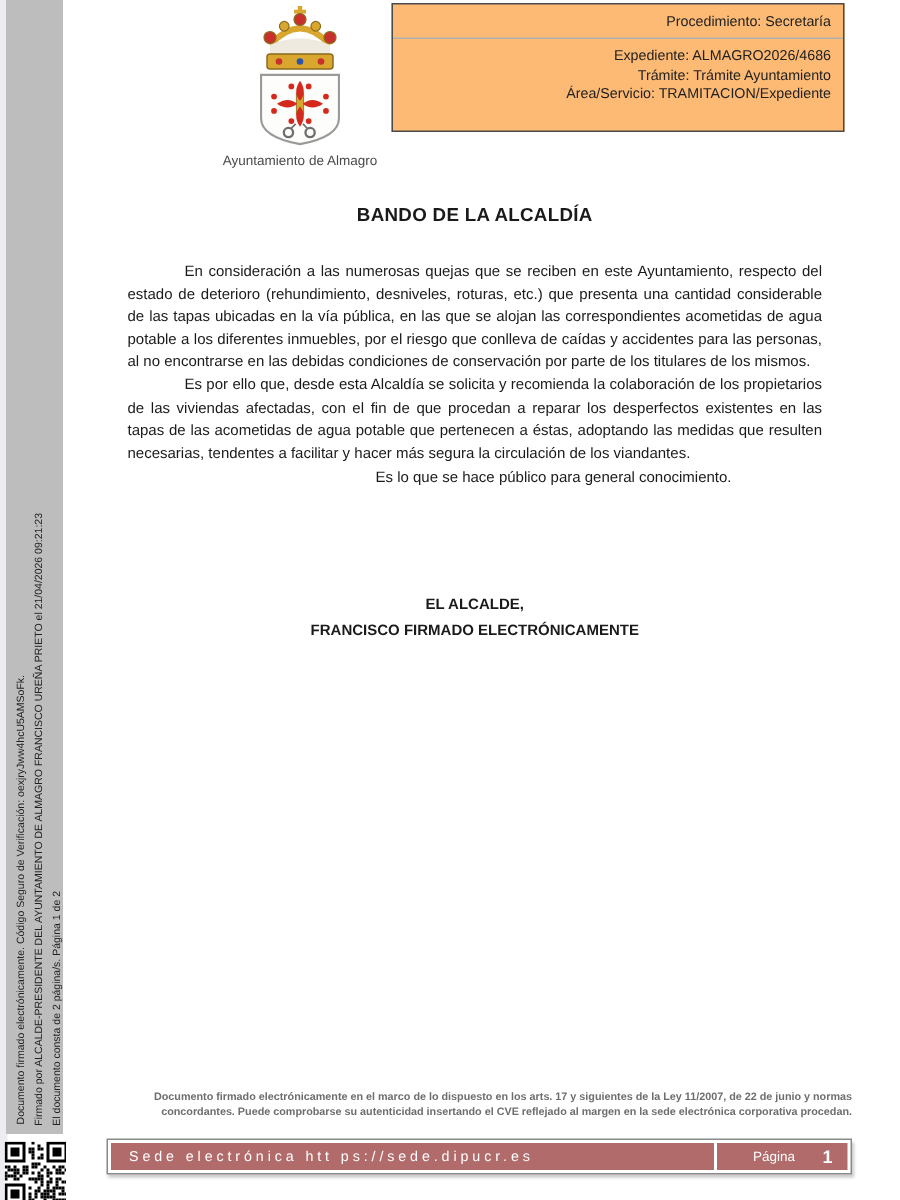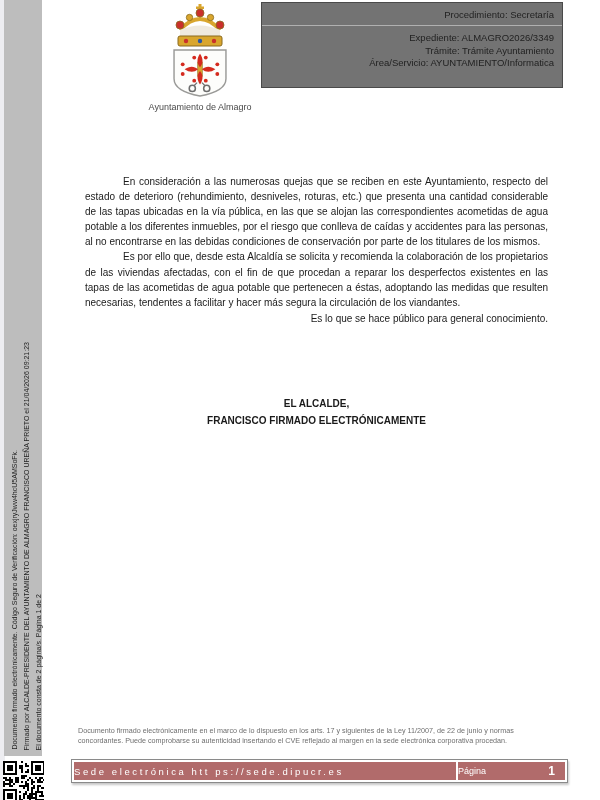--- a/index.html
+++ b/index.html
@@ -29,37 +29,37 @@
               background:#ebebeb; border:1px solid #4a4a4a; font-size:9.5px; color:#222; }
   .head-proc { text-align:right; padding:6px 8px 5px 8px; border-bottom:1px solid #b0b0b0; }
   .head-rows { text-align:right; padding:6px 8px 0 8px; line-height:12.5px; }
 
   
   .doc-title { position:absolute; left:85px; top:136px; width:463px; text-align:center;
                font-weight:bold; font-size:12.5px; letter-spacing:0.2px; }
   .doc-body { position:absolute; left:85px; top:174px; width:463px;
               font-size:10px; line-height:15.1px; text-align:justify; }
   .doc-body p { text-indent:38px; }
-  .doc-closing { margin-top:1px; text-indent:105px; text-align:right; }
+  .doc-closing { margin-top:1px; text-indent:105px; text-align:center; }
   .signature { position:absolute; left:85px; top:396px; width:463px; text-align:center;
                font-weight:bold; font-size:10px; line-height:16.5px; }
 
   
-  .legal { position:absolute; left:78px; top:726px; width:490px; text-align:left;
-           font-size:7.2px; line-height:10px; color:#6e6e6e; }
+  .legal { position:absolute; left:78px; top:726px; width:490px; text-align:right;
+           font-size:7.2px; line-height:10px; color:#6e6e6e;font-weight:bold; }
 
   .bottom-bar { position:absolute; left:71px; top:759px; width:497px; height:24px;
                 border:1px solid #8a8a8a; background:#ffffff; padding:2px;
                 box-shadow:1px 2px 2px rgba(0,0,0,0.22); display:flex; }
   .bar-inner { flex:1; display:flex; align-items:stretch; }
-  .bar-left { flex:1; display:flex; align-items:center; padding-left:0;
+  .bar-left { flex:1; display:flex; align-items:center; padding-left:12px;
               color:#ffffff; font-size:9.5px; letter-spacing:2.6px; }
   .bar-divider { width:2px; background:#ffffff; }
-  .bar-right { width:107px; display:flex; align-items:center; justify-content:space-between;
-               padding:0 10px 0 0; color:#ffffff; }
+  .bar-right { width:87px; display:flex; align-items:center; justify-content:space-between;
+               padding:0 10px 0 24px; color:#ffffff; }
   .bar-page-label { font-size:9px; }
   .bar-page-num { font-size:12px; font-weight:bold; }
 </style>
 </head>
 <body>
 
 <div class="page">
 
   <div class="page-edge"></div>
 
@@ -237,29 +237,30 @@
       </g>
       <g stroke="#6e6e6e" stroke-width="1.6" fill="none">
         <circle cx="22" cy="42" r="3.2"></circle>
         <circle cx="37" cy="42" r="3.2"></circle>
         <path d="M24 39 L27 36 M35 39 L32 36" stroke-width="1.2"></path>
       </g>
     </svg>
     <div class="crest-caption">Ayuntamiento de Almagro</div>
   </div>
 
-  <div class="head-box" style="background: #737373;">
+  <div class="head-box" style="background: #fdba74;">
     <div class="head-proc">Procedimiento: Secretaría</div>
     <div class="head-rows">
-      <div>Expediente: ALMAGRO2026/3349</div>
+      <div>Expediente: ALMAGRO2026/4686</div>
       <div>Trámite: Trámite Ayuntamiento</div>
-      <div>Área/Servicio: AYUNTAMIENTO/Informatica</div>
+      <div>Área/Servicio: TRAMITACION/Expediente</div>
     </div>
   </div>
 
+  <div class="doc-title">BANDO DE LA ALCALDÍA</div>
 
   <div class="doc-body">
     <p>En consideración a las numerosas quejas que se reciben en este Ayuntamiento, respecto del estado de deterioro (rehundimiento, desniveles, roturas, etc.) que presenta una cantidad considerable de las tapas ubicadas en la vía pública, en las que se alojan las correspondientes acometidas de agua potable a los diferentes inmuebles, por el riesgo que conlleva de caídas y accidentes para las personas, al no encontrarse en las debidas condiciones de conservación por parte de los titulares de los mismos.</p>
     <p>Es por ello que, desde esta Alcaldía se solicita y recomienda la colaboración de los propietarios de las viviendas afectadas, con el fin de que procedan a reparar los desperfectos existentes en las tapas de las acometidas de agua potable que pertenecen a éstas, adoptando las medidas que resulten necesarias, tendentes a facilitar y hacer más segura la circulación de los viandantes.</p>
     <div class="doc-closing">Es lo que se hace público para general conocimiento.</div>
   </div>
 
   <div class="signature">
     <div>EL ALCALDE,</div>
     <div>FRANCISCO FIRMADO ELECTRÓNICAMENTE</div>

